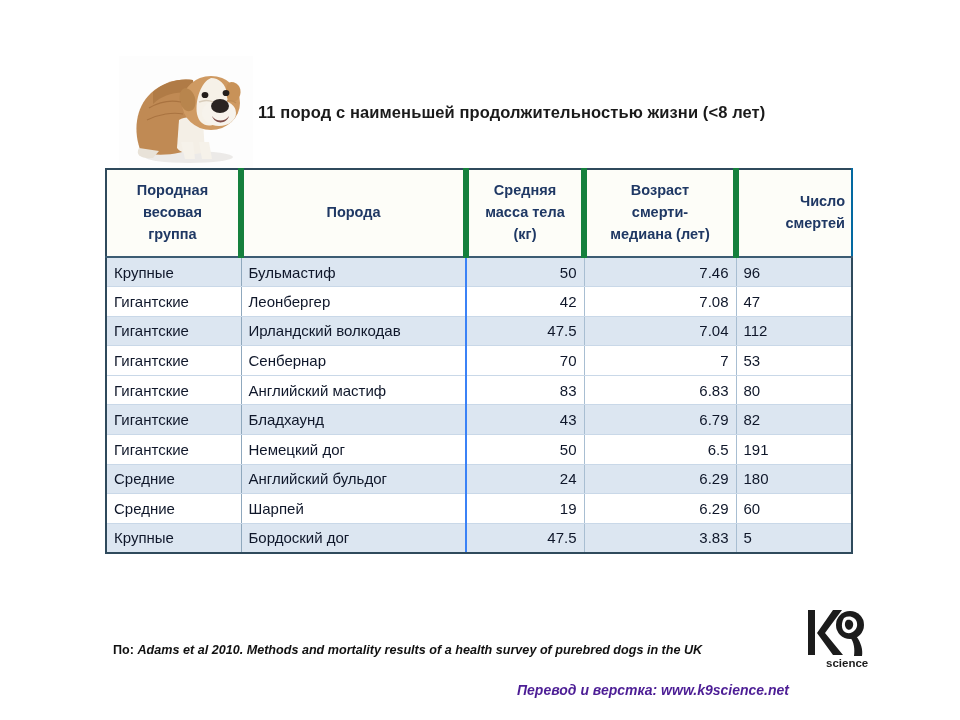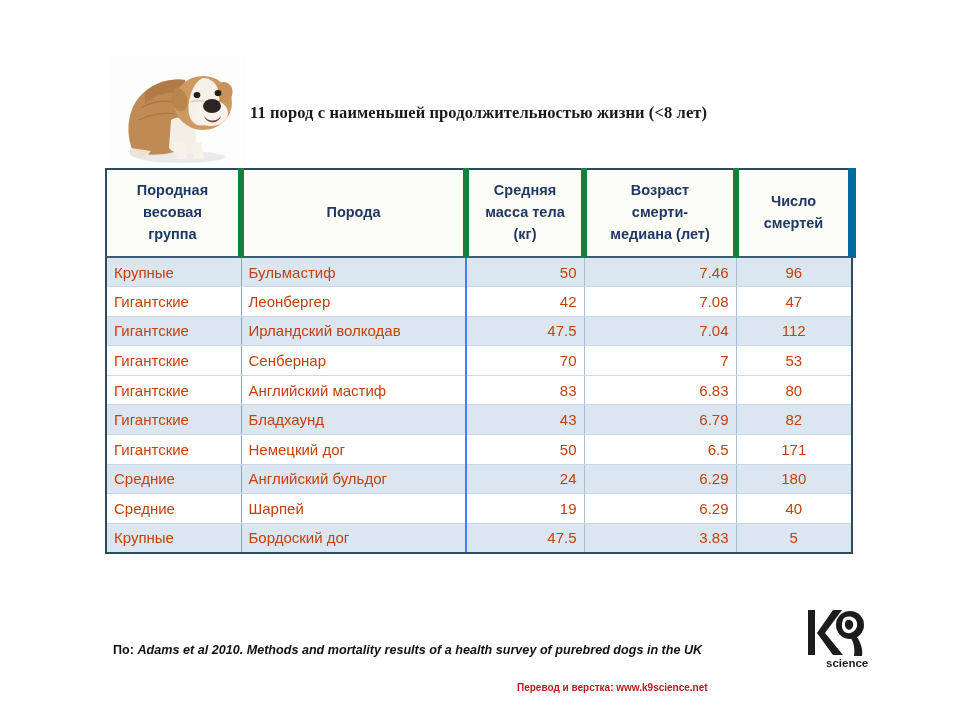--- a/index.html
+++ b/index.html
@@ -12,25 +12,24 @@
     width: 960px;
     height: 720px;
     position: relative;
     font-family: "Liberation Sans", sans-serif;
     overflow: hidden;
   }
 
   
   #slide-header {
     position: absolute;
-    left: 0;
+    left: 8px;
     top: 0;
     width: 824px;
     height: 168px;
-    font-family: Liberation Serif, serif;
   }
   #dog-photo {
     position: absolute;
     left: 111px;
     top: 56px;
     width: 134px;
     height: 113px;
     background: #ffffff;
     overflow: hidden;
   }
@@ -73,26 +72,26 @@
     vertical-align: middle;
     padding: 4px 6px;
     line-height: 1.5;
     height: 88px;
     box-sizing: border-box;
     border-right: 6px solid #15803d;
     border-bottom: 2px solid #3c5c73;
     border-top: 2px solid #2f4a5c;
   }
   #breed-table thead th:first-child { border-left: 2px solid #2f4a5c; }
-  #breed-table thead th:last-child  { border-right: 8px solid #0369a1; }
+  #breed-table thead th:last-child  { border-right: 2px solid #0369a1; text-align: right; }
   #breed-table thead th .hl { display: block; }
 
   #breed-table tbody td {
     font-size: 15px;
-    color: #c2410c;
+    color: #0f172a;
     height: 29.6px;
     padding: 4px 7px;
     box-sizing: border-box;
     white-space: nowrap;
     overflow: hidden;
     border-bottom: 1px solid #c9d8e8;
   }
   #breed-table tbody tr.odd td { background: #dce6f1; }
   #breed-table tbody tr.even td { background: #ffffff; }
 
@@ -104,21 +103,21 @@
   #breed-table tbody td.col-breed {
     text-align: left;
     border-right: 2px solid #3b82f6;
   }
   #breed-table tbody td.col-mass,
   #breed-table tbody td.col-age {
     text-align: right;
     border-right: 1px solid #a8bed2;
   }
   #breed-table tbody td.col-deaths {
-    text-align: center;
+    text-align: left;
     border-right: 2px solid #2f4a5c;
   }
   #breed-table tbody tr:last-child td { border-bottom: 2px solid #2f4a5c; }
 
   
   #slide-footer {
     position: absolute;
     left: 0;
     top: 632px;
     width: 960px;
@@ -132,23 +131,24 @@
     font-style: italic;
     font-weight: bold;
     color: #111111;
     white-space: nowrap;
   }
   #source-line .src-prefix { font-style: normal; }
   #credit-line {
     position: absolute;
     left: 517px;
     top: 50px;
-    font-size: 10px;
+    font-size: 14px;
+    font-style: italic;
     font-weight: bold;
-    color: #b91c1c;
+    color: #4c1d95;
     white-space: nowrap;
   }
   #k9-logo {
     position: absolute;
     left: 806px;
     top: 608px;
     width: 64px;
     height: 62px;
   }
 </style>
@@ -275,35 +275,35 @@
         <td class="col-breed">Бладхаунд</td>
         <td class="col-mass">43</td>
         <td class="col-age">6.79</td>
         <td class="col-deaths">82</td>
       </tr>
       <tr class="even">
         <td class="col-group">Гигантские</td>
         <td class="col-breed">Немецкий дог</td>
         <td class="col-mass">50</td>
         <td class="col-age">6.5</td>
-        <td class="col-deaths">171</td>
+        <td class="col-deaths">191</td>
       </tr>
       <tr class="odd">
         <td class="col-group">Средние</td>
         <td class="col-breed">Английский бульдог</td>
         <td class="col-mass">24</td>
         <td class="col-age">6.29</td>
         <td class="col-deaths">180</td>
       </tr>
       <tr class="even">
         <td class="col-group">Средние</td>
         <td class="col-breed">Шарпей</td>
         <td class="col-mass">19</td>
         <td class="col-age">6.29</td>
-        <td class="col-deaths">40</td>
+        <td class="col-deaths">60</td>
       </tr>
       <tr class="odd">
         <td class="col-group">Крупные</td>
         <td class="col-breed">Бордоский дог</td>
         <td class="col-mass">47.5</td>
         <td class="col-age">3.83</td>
         <td class="col-deaths">5</td>
       </tr>
     </tbody>
 </table>

